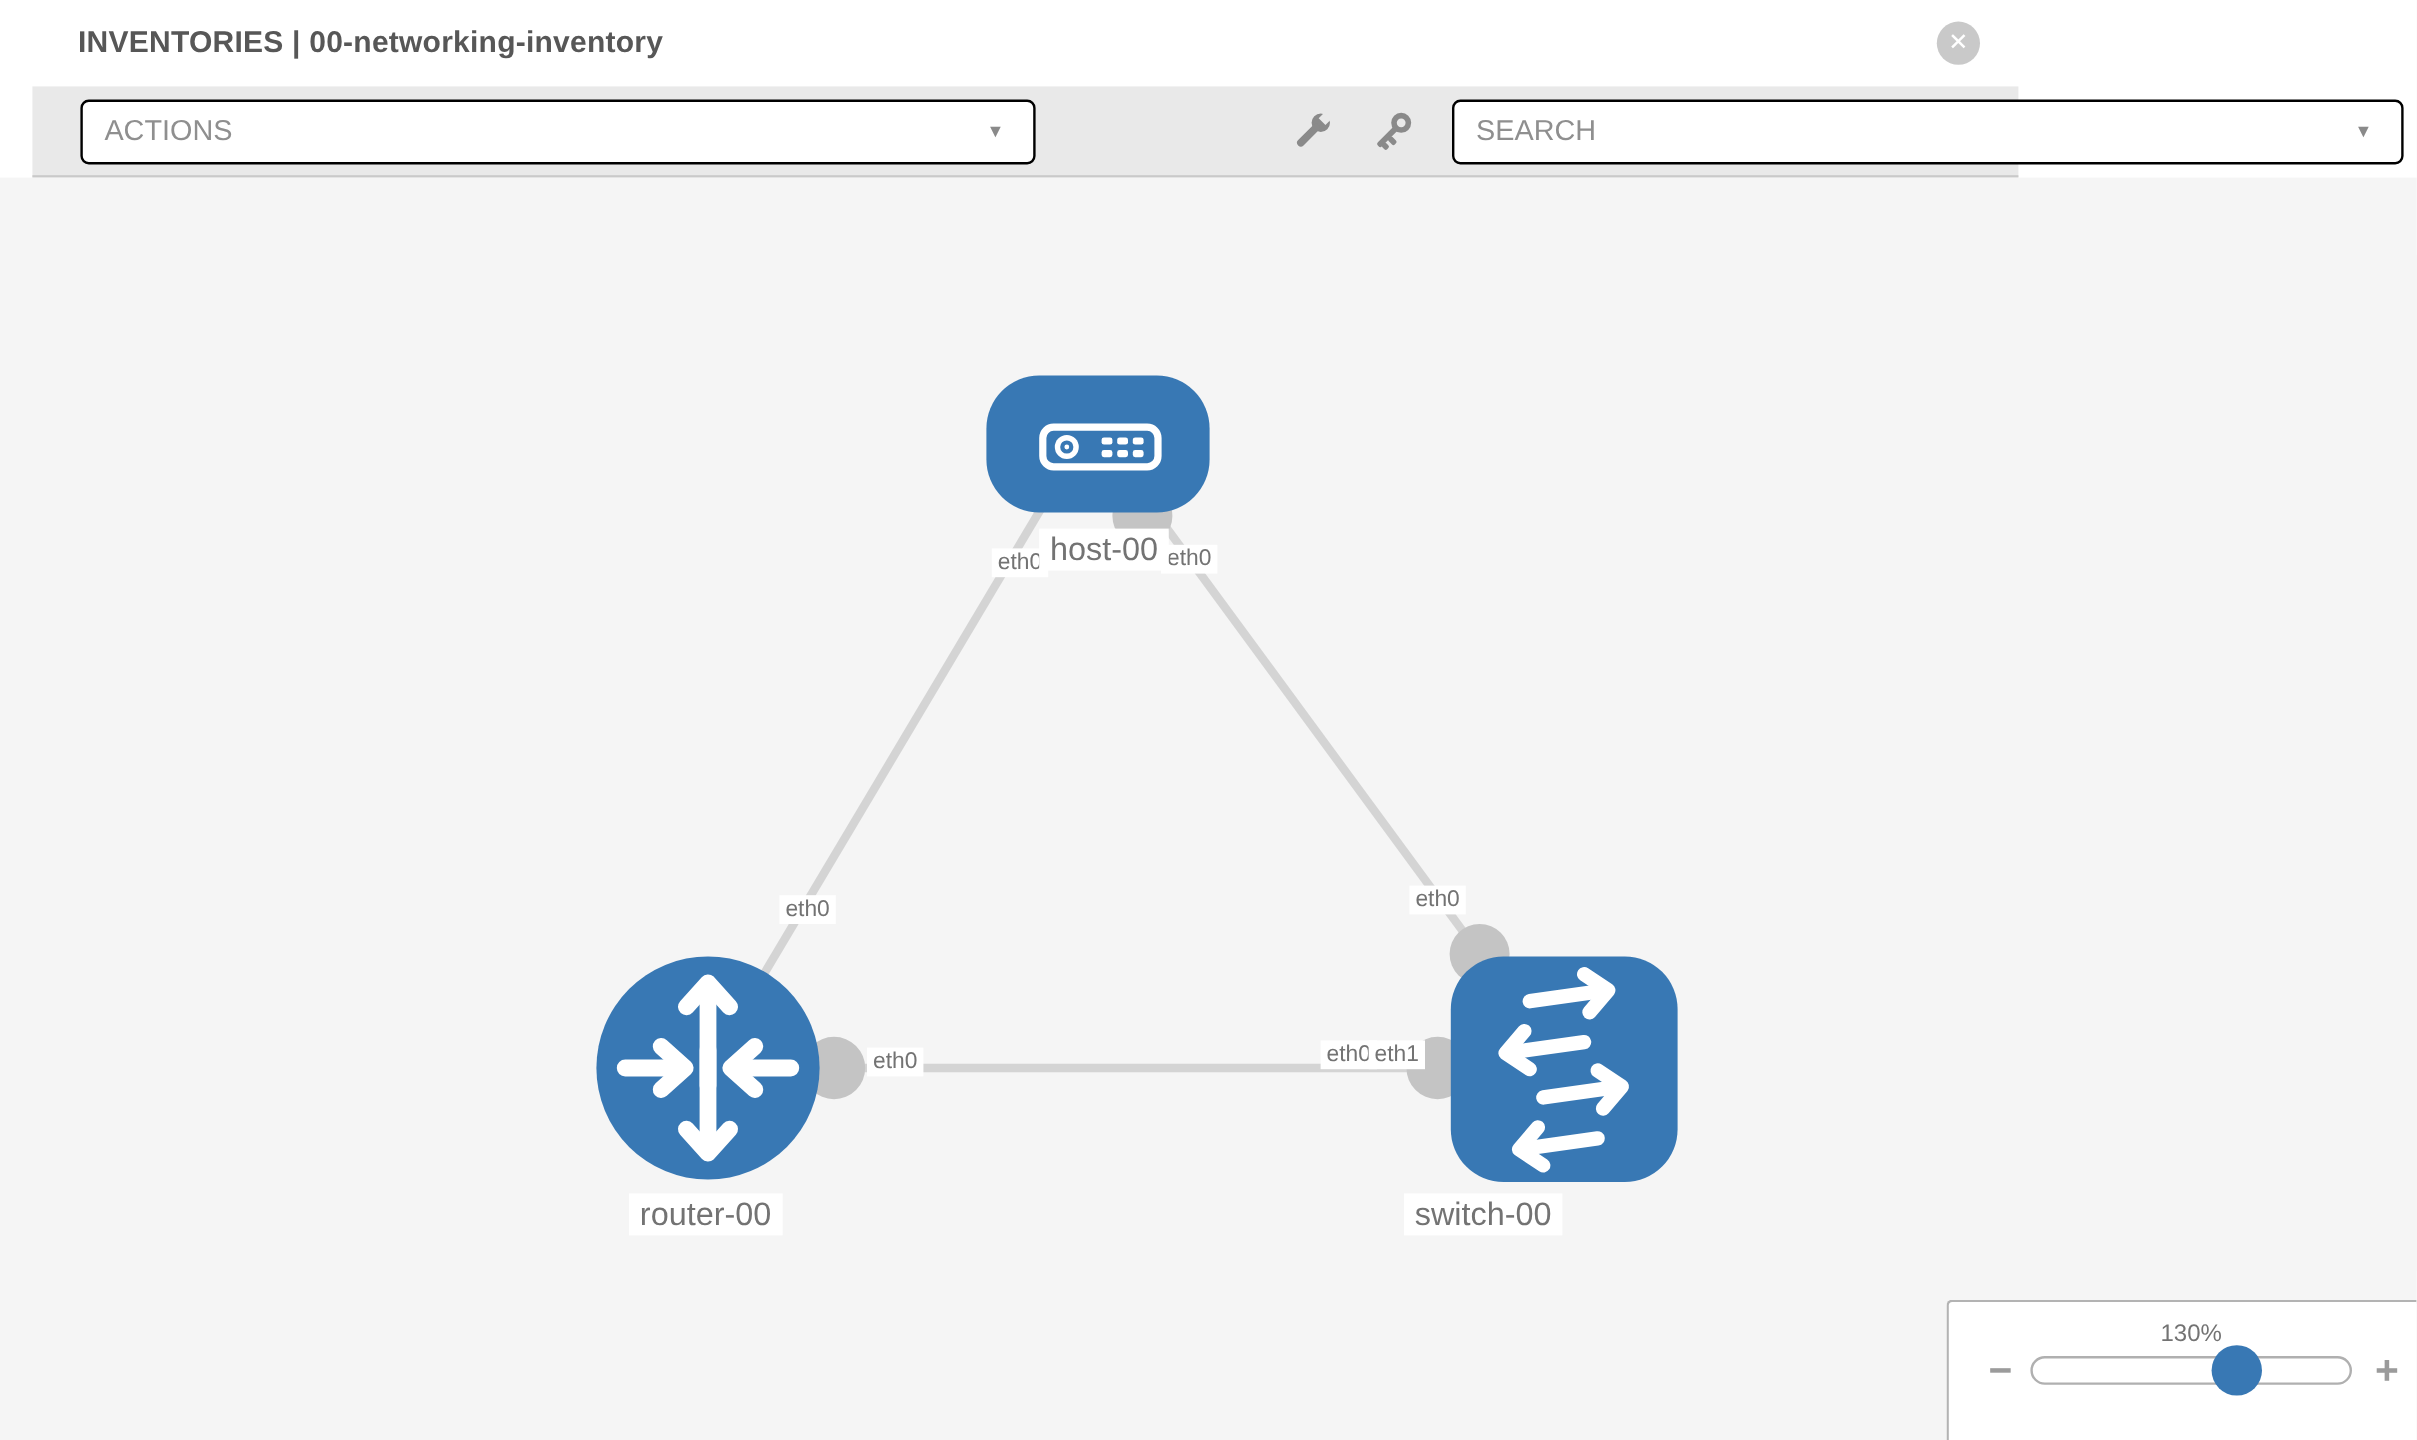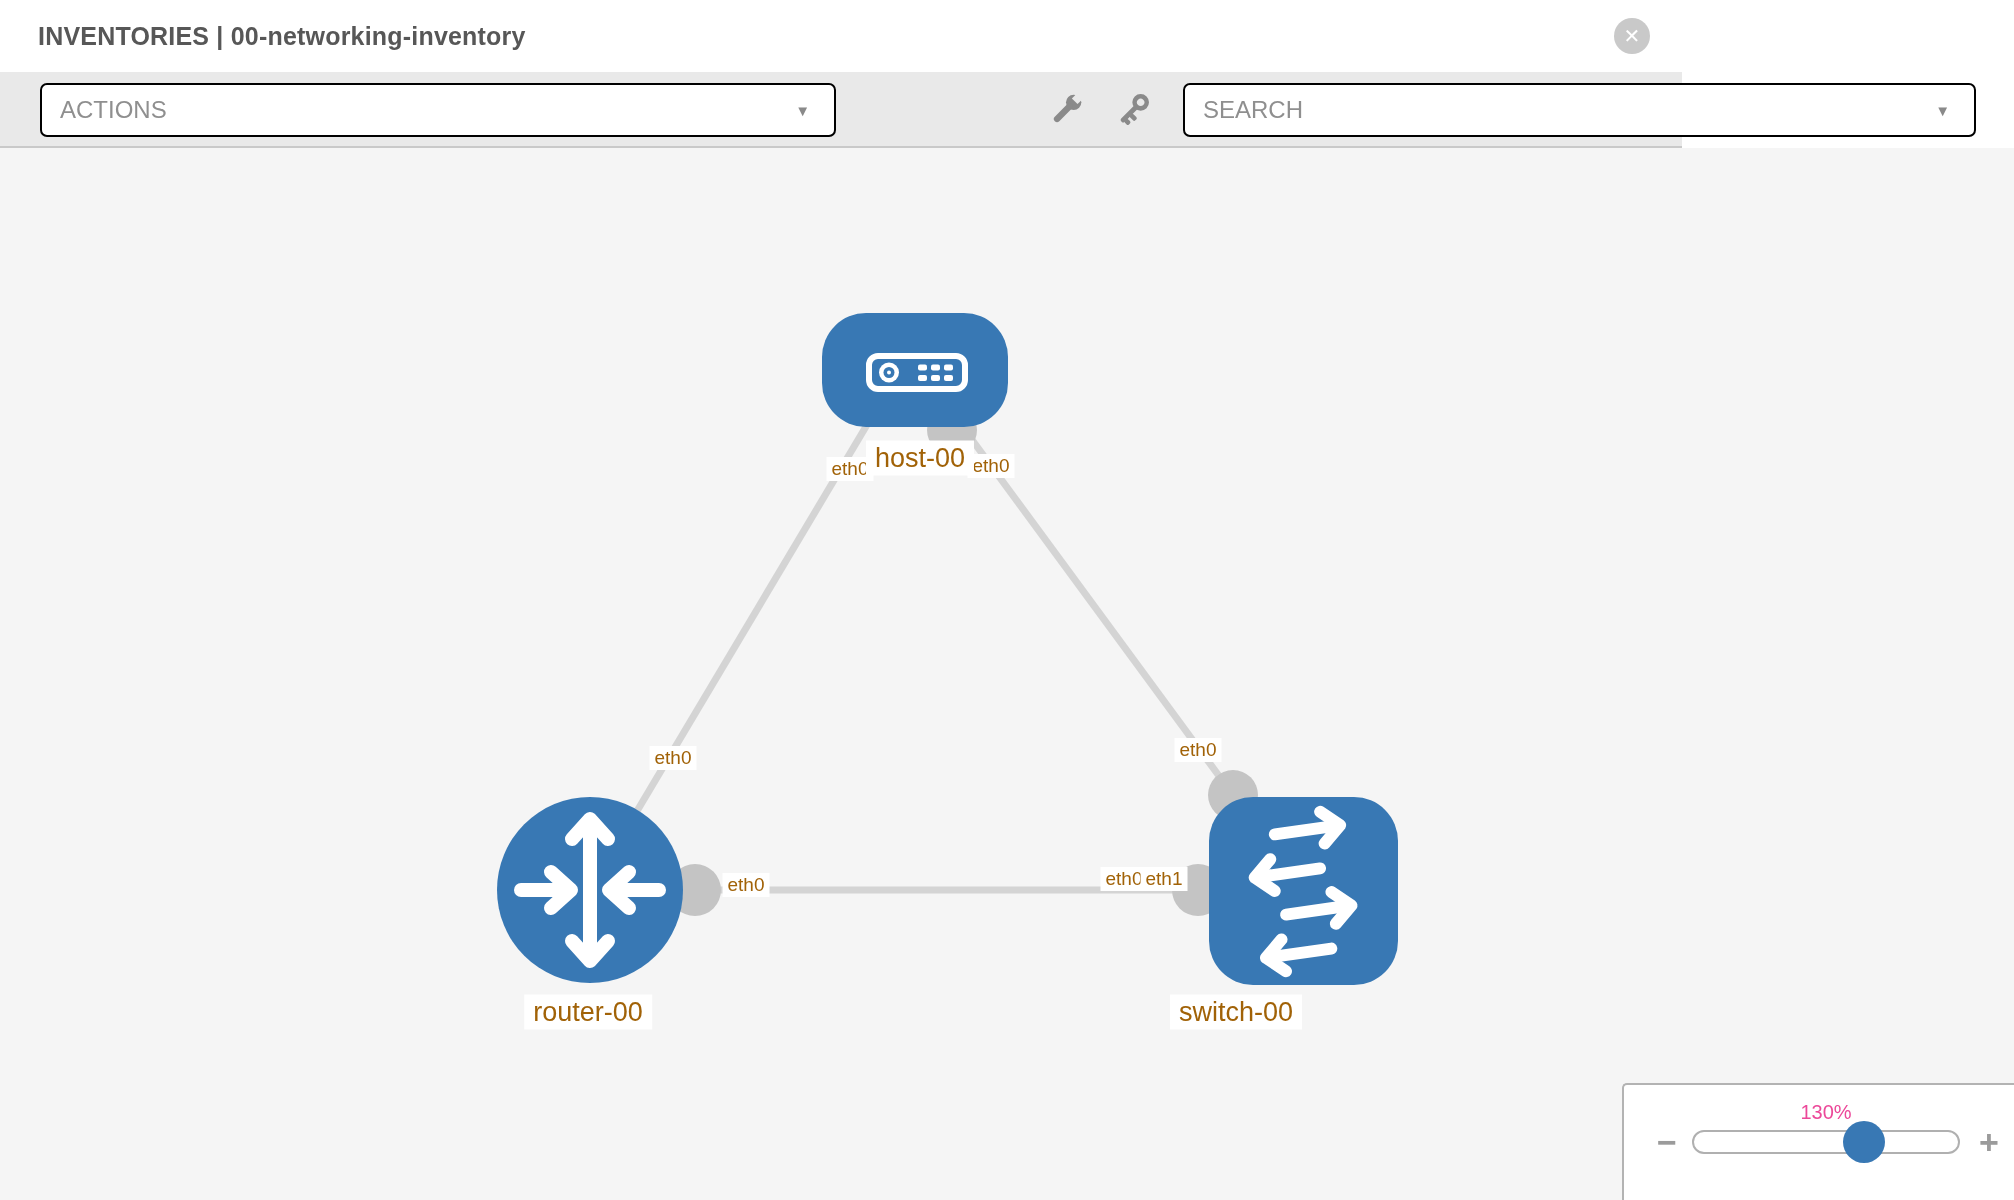--- a/index.html
+++ b/index.html
@@ -1,18 +1,18 @@
 <!DOCTYPE html>
 <html><head>
 <meta charset="utf-8">
 <style>
   * { margin:0; padding:0; box-sizing:border-box; }
   html,body { width:2014px; height:1200px; overflow:hidden; }
   body { font-family:"Liberation Sans","DejaVu Sans",sans-serif; background:#fff; }
-  .app { position:relative; width:1682px; height:1200px; background:#fff; }
+  .app { position:relative; width:1682px; height:1200px; background:#fff;padding-left:27px; }
 
   
   .header { position:relative; height:72px; background:#ffffff; }
   .header-title {
     position:absolute; left:38px; top:50%; transform:translateY(-50%);
     font-size:25px; font-weight:700; color:#575757; letter-spacing:0.2px;
   }
   .close-btn {
     position:absolute; right:32px; top:18px; width:36px; height:36px;
     background:#c9c9c9; border-radius:50%; cursor:pointer;
@@ -43,34 +43,34 @@
 
   
   .canvas {
     position:absolute; top:148px; left:0; width:2014px; height:1052px;
     background:#f5f5f5; overflow:hidden;
   }
   .topo-svg { position:absolute; left:0; top:0; }
 
   .node-label, .if-label {
     position:absolute; transform:translate(-50%,-50%);
-    background:#ffffff; color:#a16207; white-space:nowrap;text-align:right;
+    background:#ffffff; color:#737373; white-space:nowrap;text-align:right;
   }
   .node-label { font-size:27px; padding:2px 9px; }
   .if-label   { font-size:19px; padding:1px 5px; }
 
   
   .zoom-panel {
     position:absolute; left:1622px; top:935px; width:392px; height:117px;
     background:#ffffff; border:2px solid #b3b3b3; border-right:none; border-bottom:none;
     border-top-left-radius:5px;
   }
   .zoom-level {
     position:absolute; left:68px; top:27px; width:268px; transform:translateY(-50%);
-    text-align:center; font-size:20px; color:#ec4899;
+    text-align:center; font-size:20px; color:#737373;
   }
   .zoom-minus, .zoom-plus {
     position:absolute; top:57px; transform:translate(-50%,-50%);
     font-size:34px; font-weight:700; color:#9b9b9b; cursor:pointer; line-height:1;
   }
   .zoom-minus { left:43px; }
   .zoom-plus  { left:365px; }
   .zoom-track {
     position:absolute; left:68px; top:45px; width:268px; height:24px;
     background:#ffffff; border:2px solid #b0b0b0; border-radius:13px; cursor:pointer;

